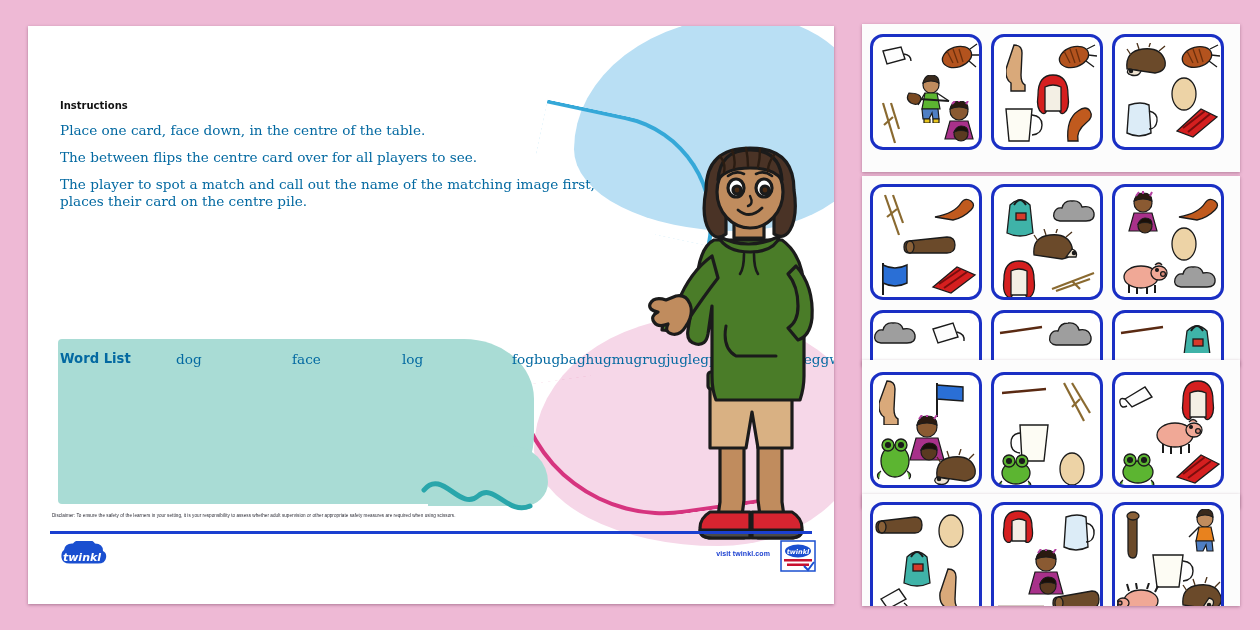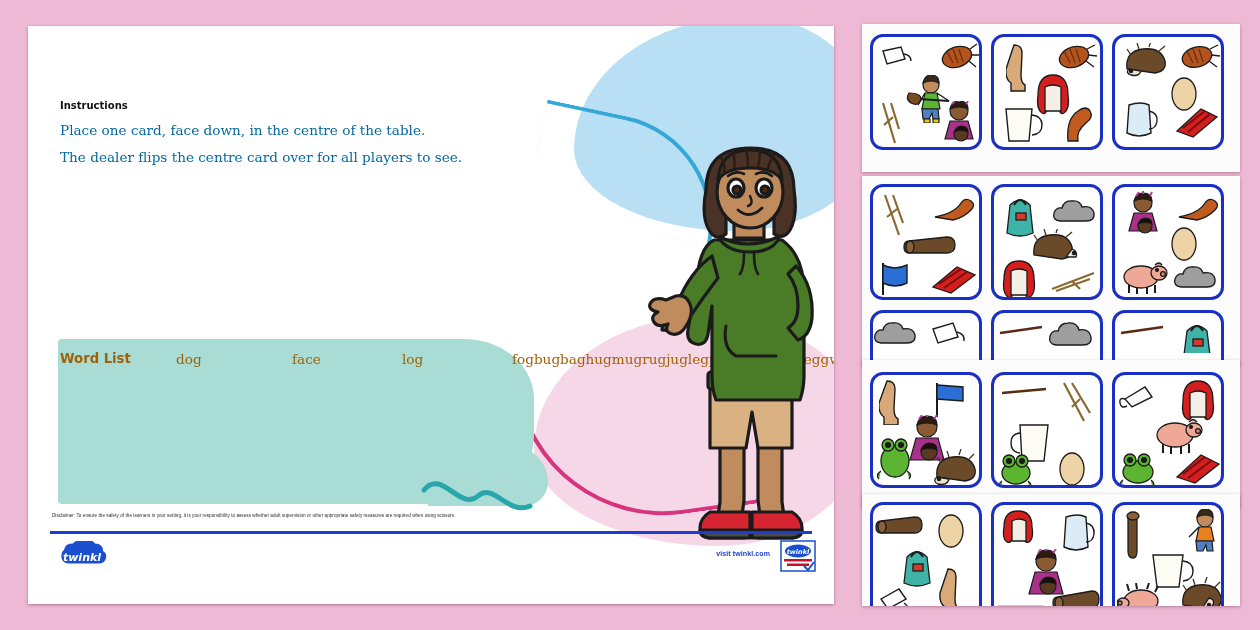--- a/index.html
+++ b/index.html
@@ -98,21 +98,21 @@
   .wordgrid {
     position: absolute; left: 32px; top: 320px;
     width: 430px;
     display: grid;
     grid-template-columns: 116px 116px 110px 110px;
     grid-auto-rows: 26.5px;
     grid-auto-flow: column;
   }
   .wordgrid span {
     font-family: "DejaVu Serif", serif;
-    font-size: 13.6px; color: #a16207;
+    font-size: 13.6px; color: #0369a1;
     line-height: 26.5px;
   }
   .wordgrid span.hdr { font-weight: 700; font-family: "DejaVu Sans", sans-serif; font-size: 13.2px; }
 
   
   .kid { position: absolute; left: 620px; top: 118px; width: 200px; height: 410px; }
 
   
   .disclaimer {
     position: absolute; left: 24px; top: 486px;
@@ -168,21 +168,23 @@
 
       <div class="blob-blue"></div>
       <div class="blob-pink"></div>
       <div class="swoosh-blue"></div>
       <div class="swoosh-pink"></div>
 
       <div class="instr-head">Instructions</div>
 
       <div class="instructions">
         <p>Place one card, face down, in the centre of the table.</p>
-        <p>The dealer flips the centre card over for all players to see.</p>
+        <p>The between flips the centre card over for all players to see.</p>
+        <p>The player to spot a match and call out the name of the matching image first,
+places their card on the centre pile.</p>
       </div>
 
       <div class="wordbox"></div>
       <div class="wordbox-tail"></div>
       <svg class="pic" style="left:392px; top:440px;" width="130" height="60">
         <path d="M4,24 C22,2 40,46 58,30 C74,16 88,50 110,40" stroke="#29a6ab" stroke-width="5" fill="none" stroke-linecap="round"></path>
       </svg>
 
       <div class="wordgrid">
         <span class="hdr">Word List</span>

